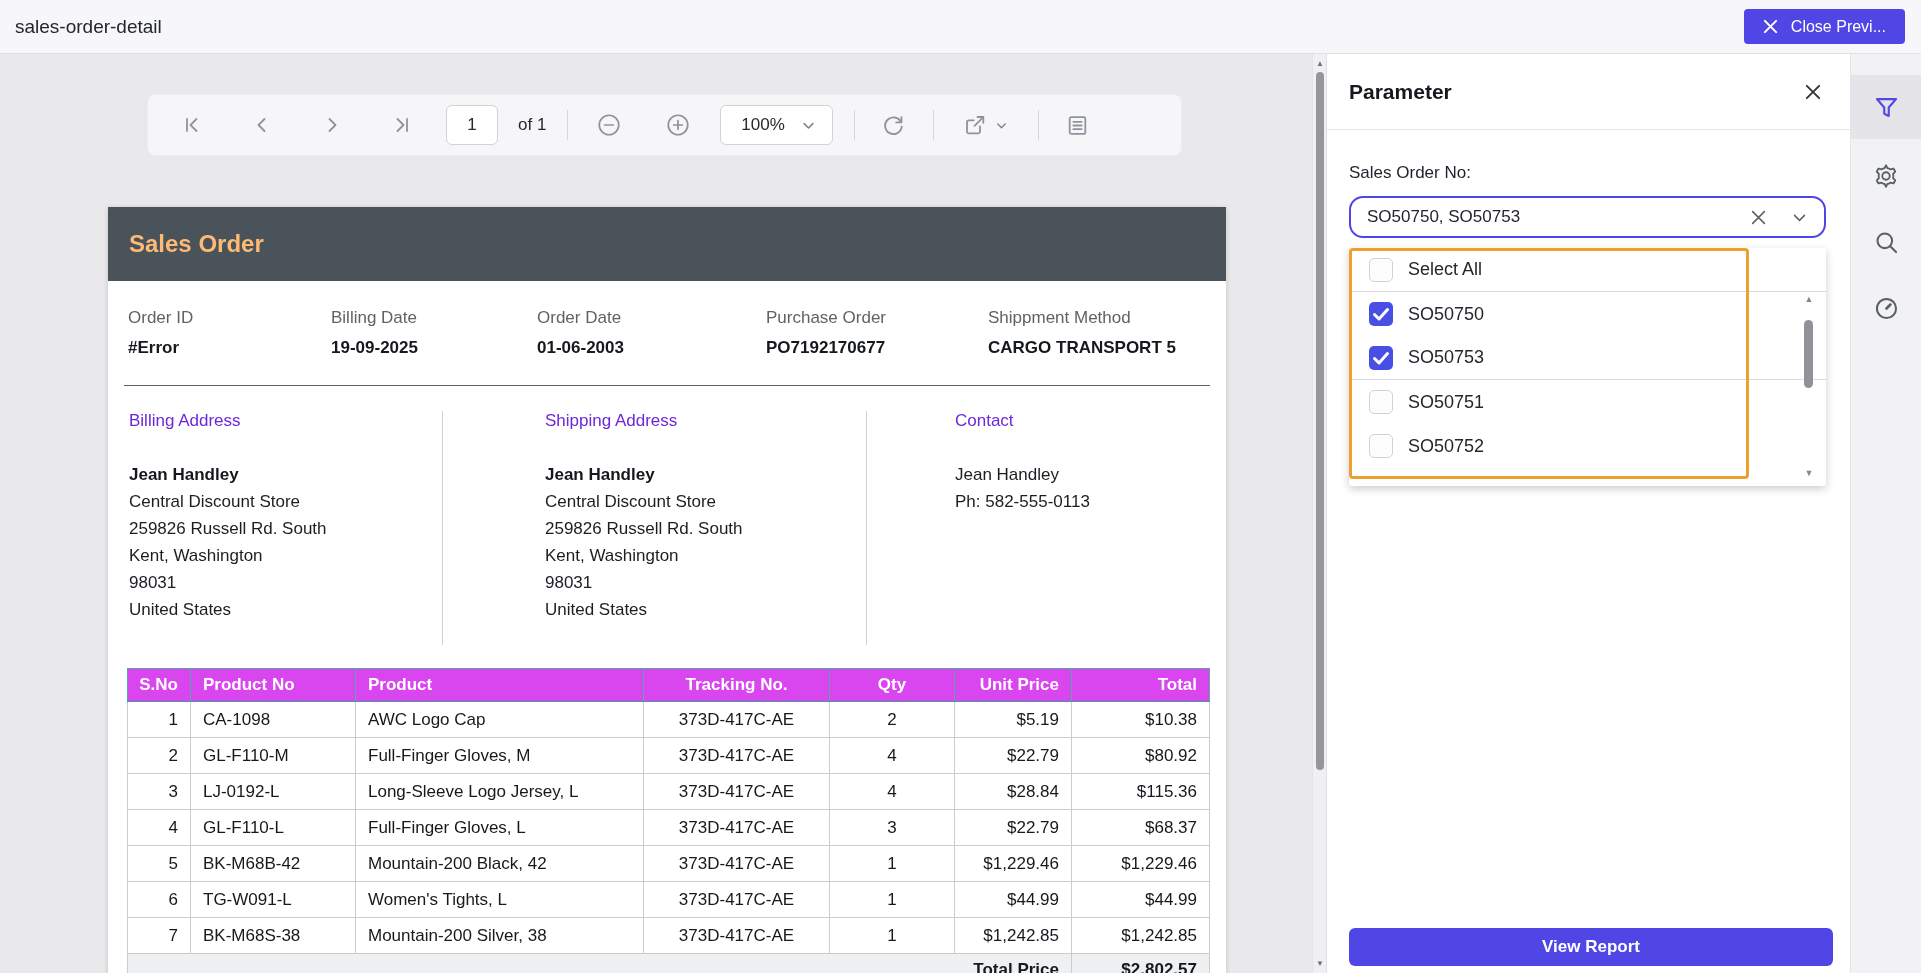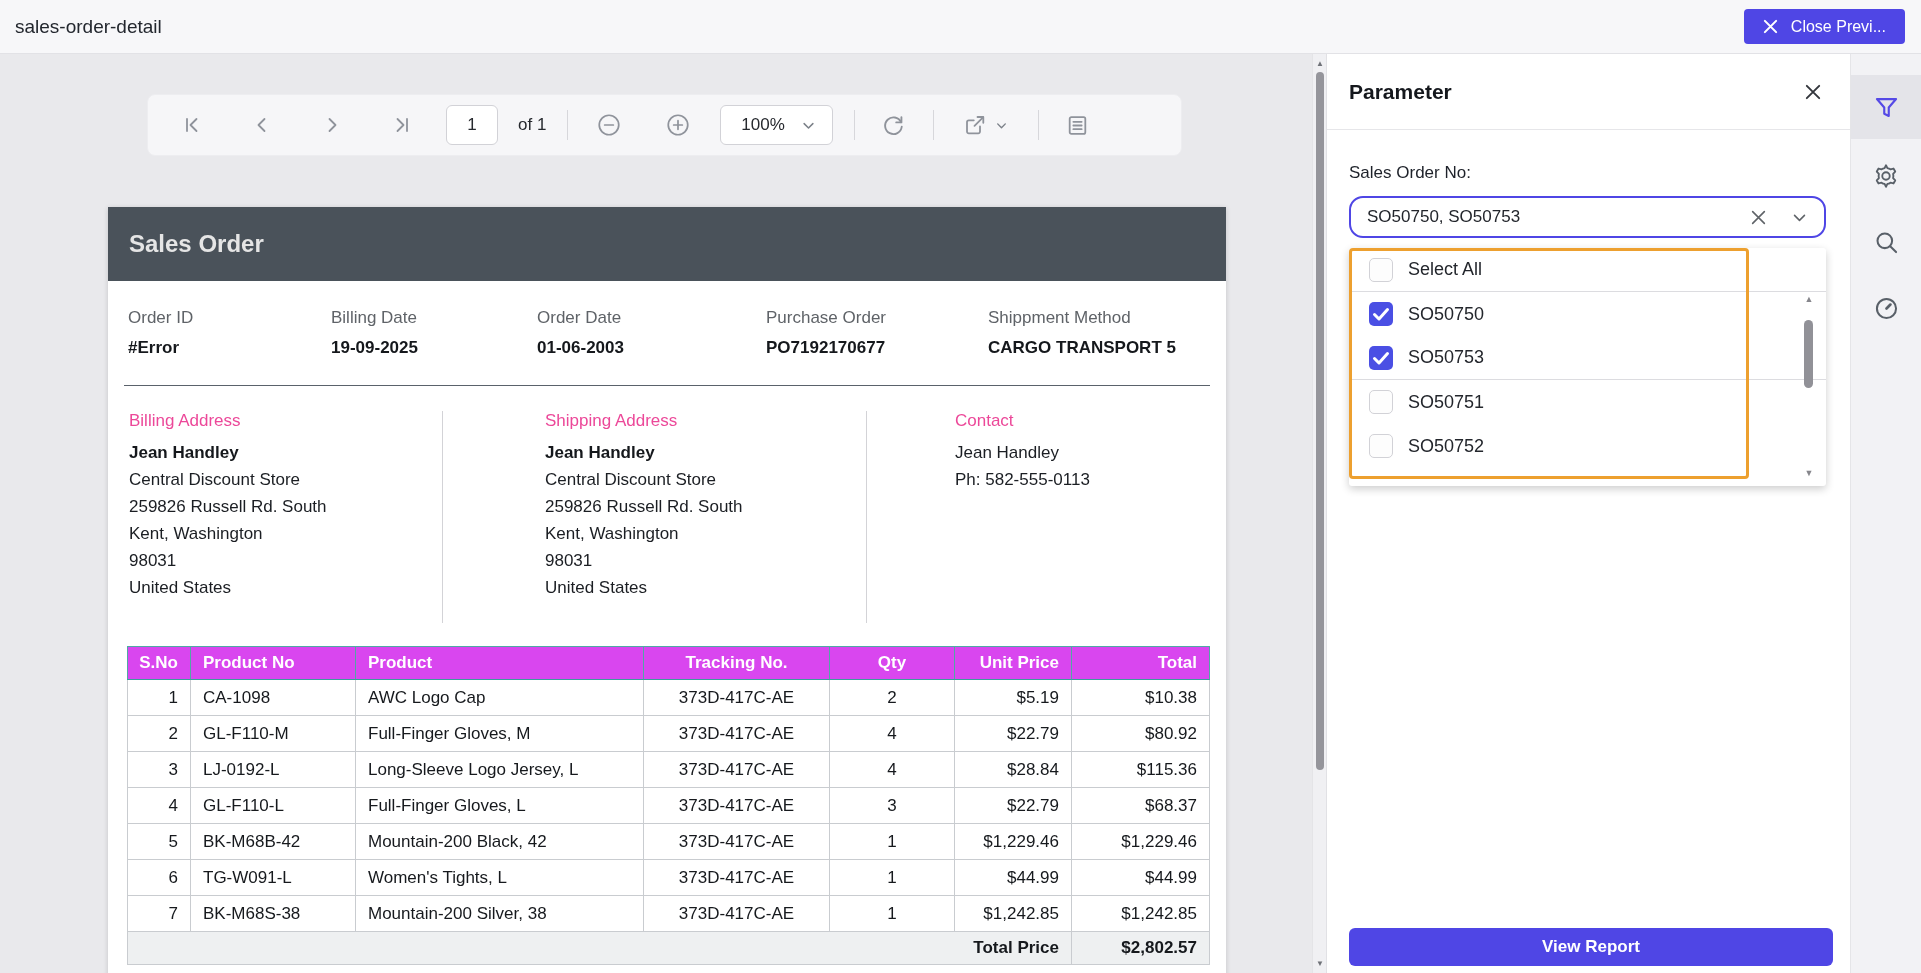--- a/index.html
+++ b/index.html
@@ -21,31 +21,31 @@
   .tb-btn svg { display:block; }
   .nav-group { display:flex; align-items:center; gap:34px; }
   .page-input { width:52px; height:40px; background:#fff; border:1px solid #d2d2d7; border-radius:6px; display:flex; align-items:center; justify-content:center; font-size:17px; color:#26292e; margin-left:26px; }
   .page-count { font-size:17px; color:#26292e; margin-left:20px; }
   .tb-sep { width:1px; height:30px; background:#d7d7db; margin:0 21px; }
   .zoom-select { height:40px; background:#fff; border:1px solid #d2d2d7; border-radius:6px; display:flex; align-items:center; gap:16px; padding:0 16px 0 20px; font-size:17px; color:#26292e; margin-left:24px; cursor:pointer; }
   .export-group { display:flex; align-items:center; gap:8px; }
 
   
   .report-page { position:absolute; left:108px; top:153px; width:1118px; height:800px; background:#fff; box-shadow:0 1px 5px rgba(0,0,0,.16); }
-  .report-header { height:74px; background:#4a525a; color:#e5e5e5; font-size:24px; font-weight:bold; display:flex; align-items:center; padding:0 21px; }
+  .report-header { height:74px; background:#4a525a; color:#fdba74; font-size:24px; font-weight:bold; display:flex; align-items:center; padding:0 21px; }
   .fields-row { display:flex; padding:27px 20px 0 20px; }
   .field:nth-child(1){width:203px;} .field:nth-child(2){width:206px;} .field:nth-child(3){width:229px;} .field:nth-child(4){width:222px;} .field:nth-child(5){flex:1;}
   .f-label { font-size:17px; color:#5f6368; }
   .f-value { font-size:17px; font-weight:bold; color:#15181c; margin-top:10px; }
   .fields-divider { border:none; border-top:1px solid #5a626b; margin:27px 16px 0 16px; }
   .address-row { display:flex; padding:25px 0 0 0; }
   .addr-1 { width:334px; padding-left:21px; }
   .addr-2 { width:424px; padding-left:102px; border-left:1px solid #d3d3d7; padding-bottom:22px; }
   .addr-3 { flex:1; padding-left:88px; border-left:1px solid #d3d3d7; }
-  .addr-label { font-size:17px; color:#ec4899; margin-bottom:8px; }
+  .addr-label { font-size:17px; color:#6d28d9; margin-bottom:30px; }
   .addr-name { font-size:17px; font-weight:bold; color:#15181c; line-height:27px; }
   .addr-line { font-size:17px; color:#1b1e23; line-height:27px; }
 
   
   .order-table { border-collapse:collapse; margin:23px 17px 0 19px; table-layout:fixed; width:1082px; }
   .order-table th { background:#d946ef; color:#fff; font-size:17px; font-weight:bold; height:33px; border:1px solid #51a8a4; border-bottom:1px solid #3c9e9a; }
   .order-table td { height:36px; font-size:17px; color:#16191d; border:1px solid #c9ccd0; background:#fff; }
   .order-table .c0 { text-align:right; padding-right:12px; }
   .order-table .c1 { text-align:left; padding-left:12px; }
   .order-table .c2 { text-align:left; padding-left:12px; }

